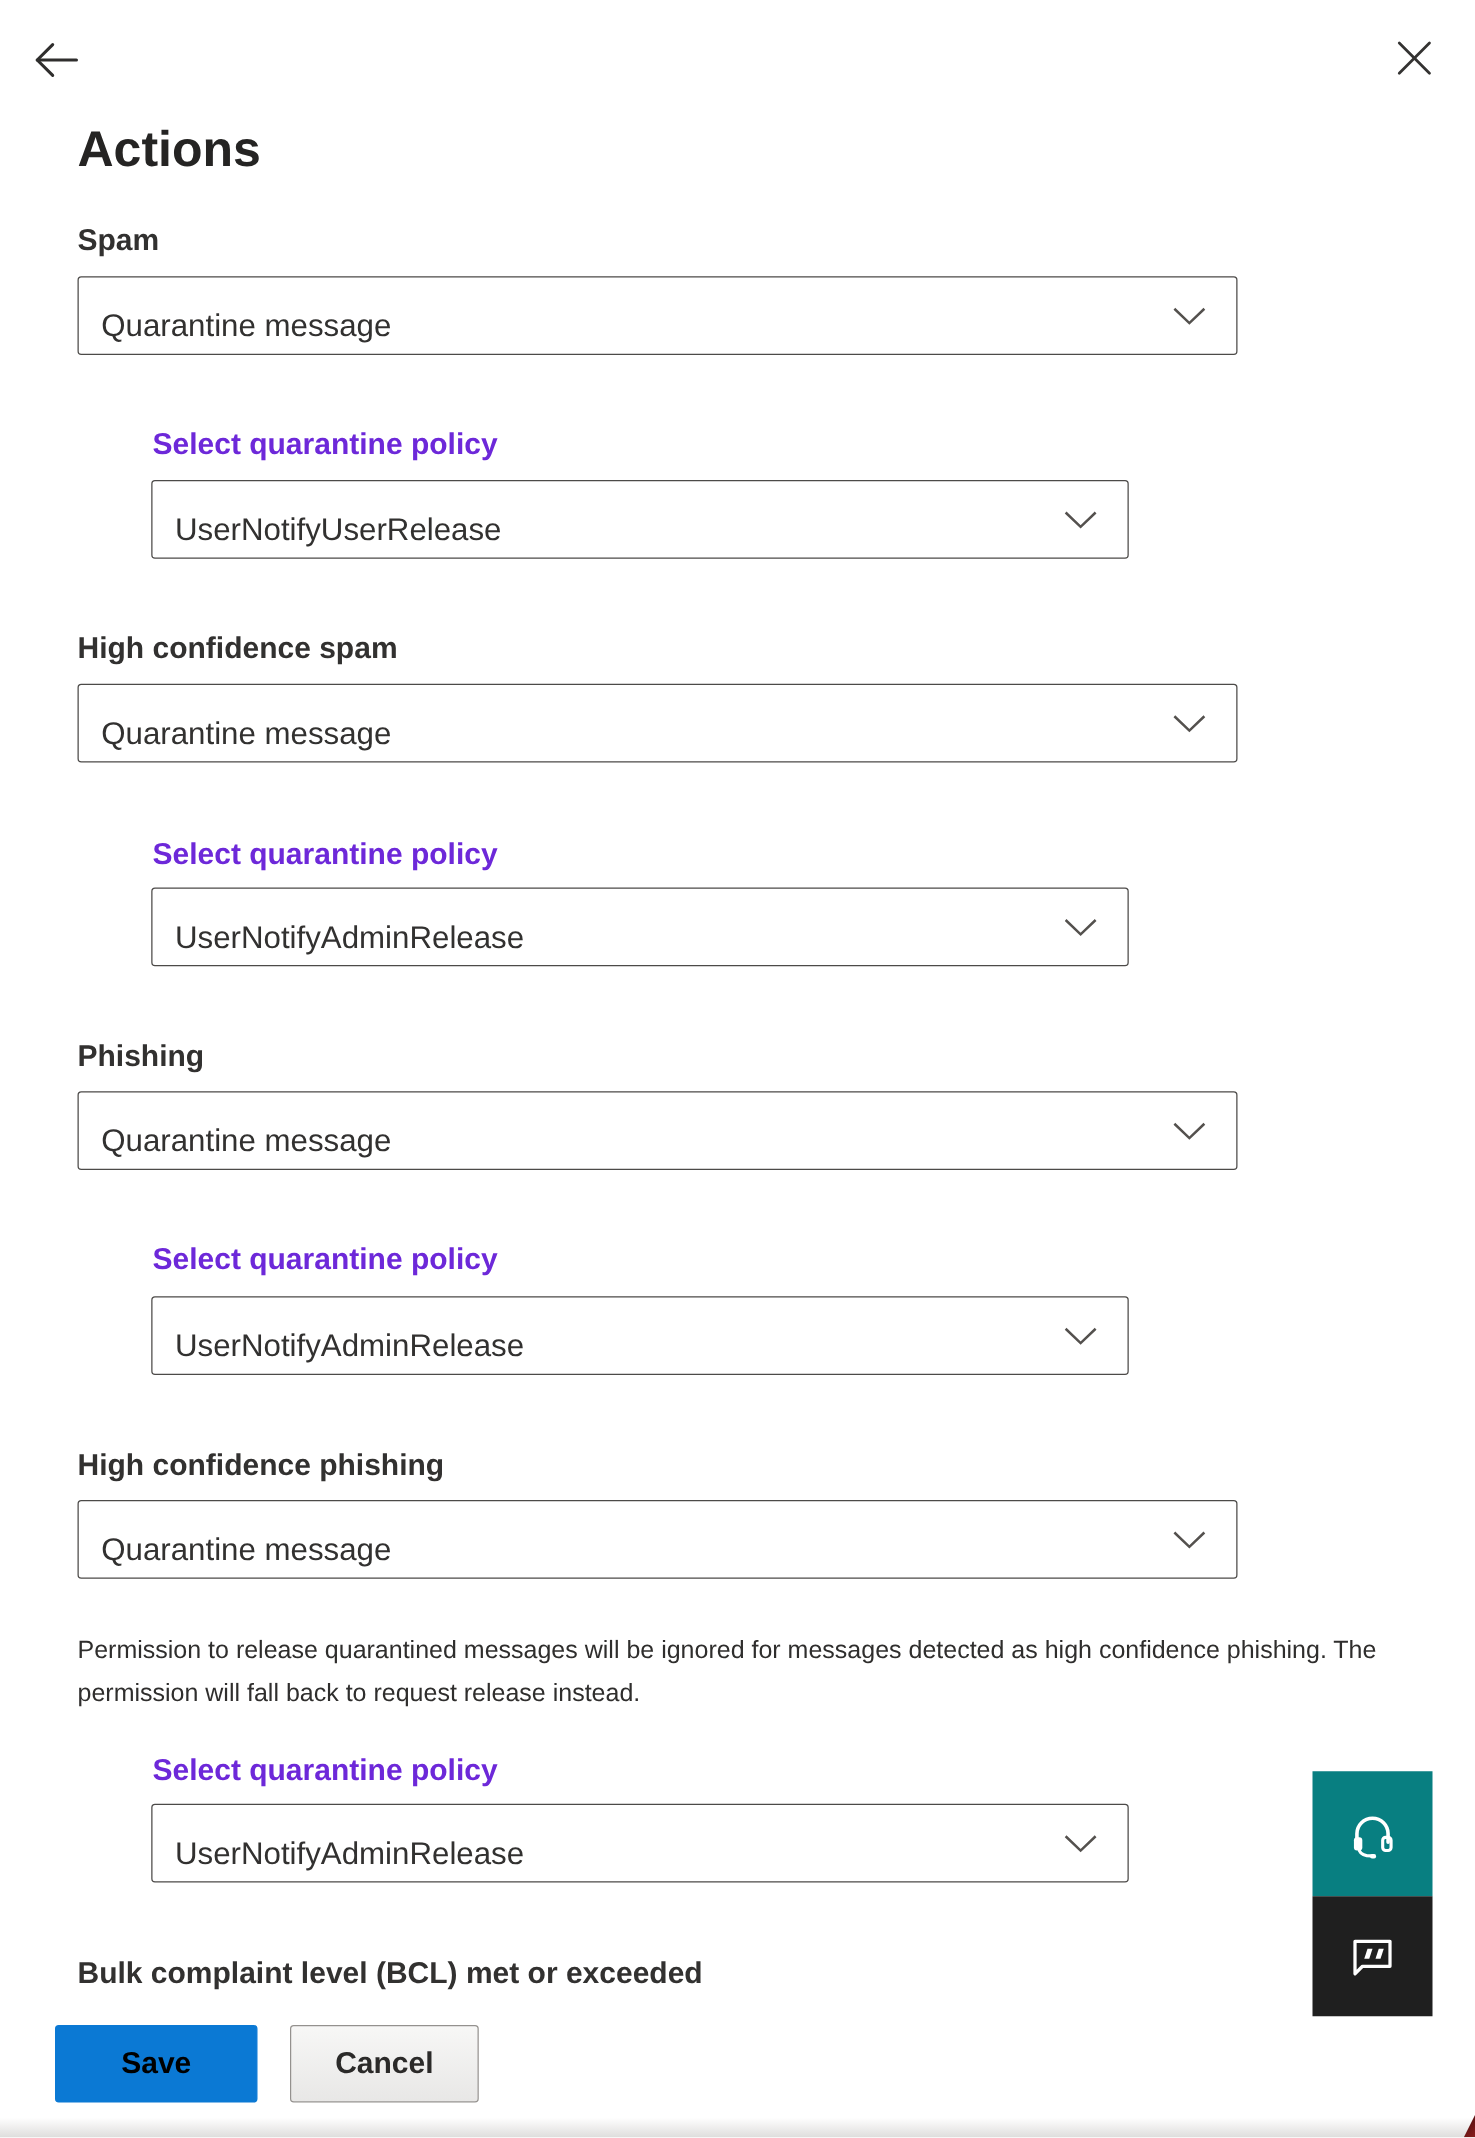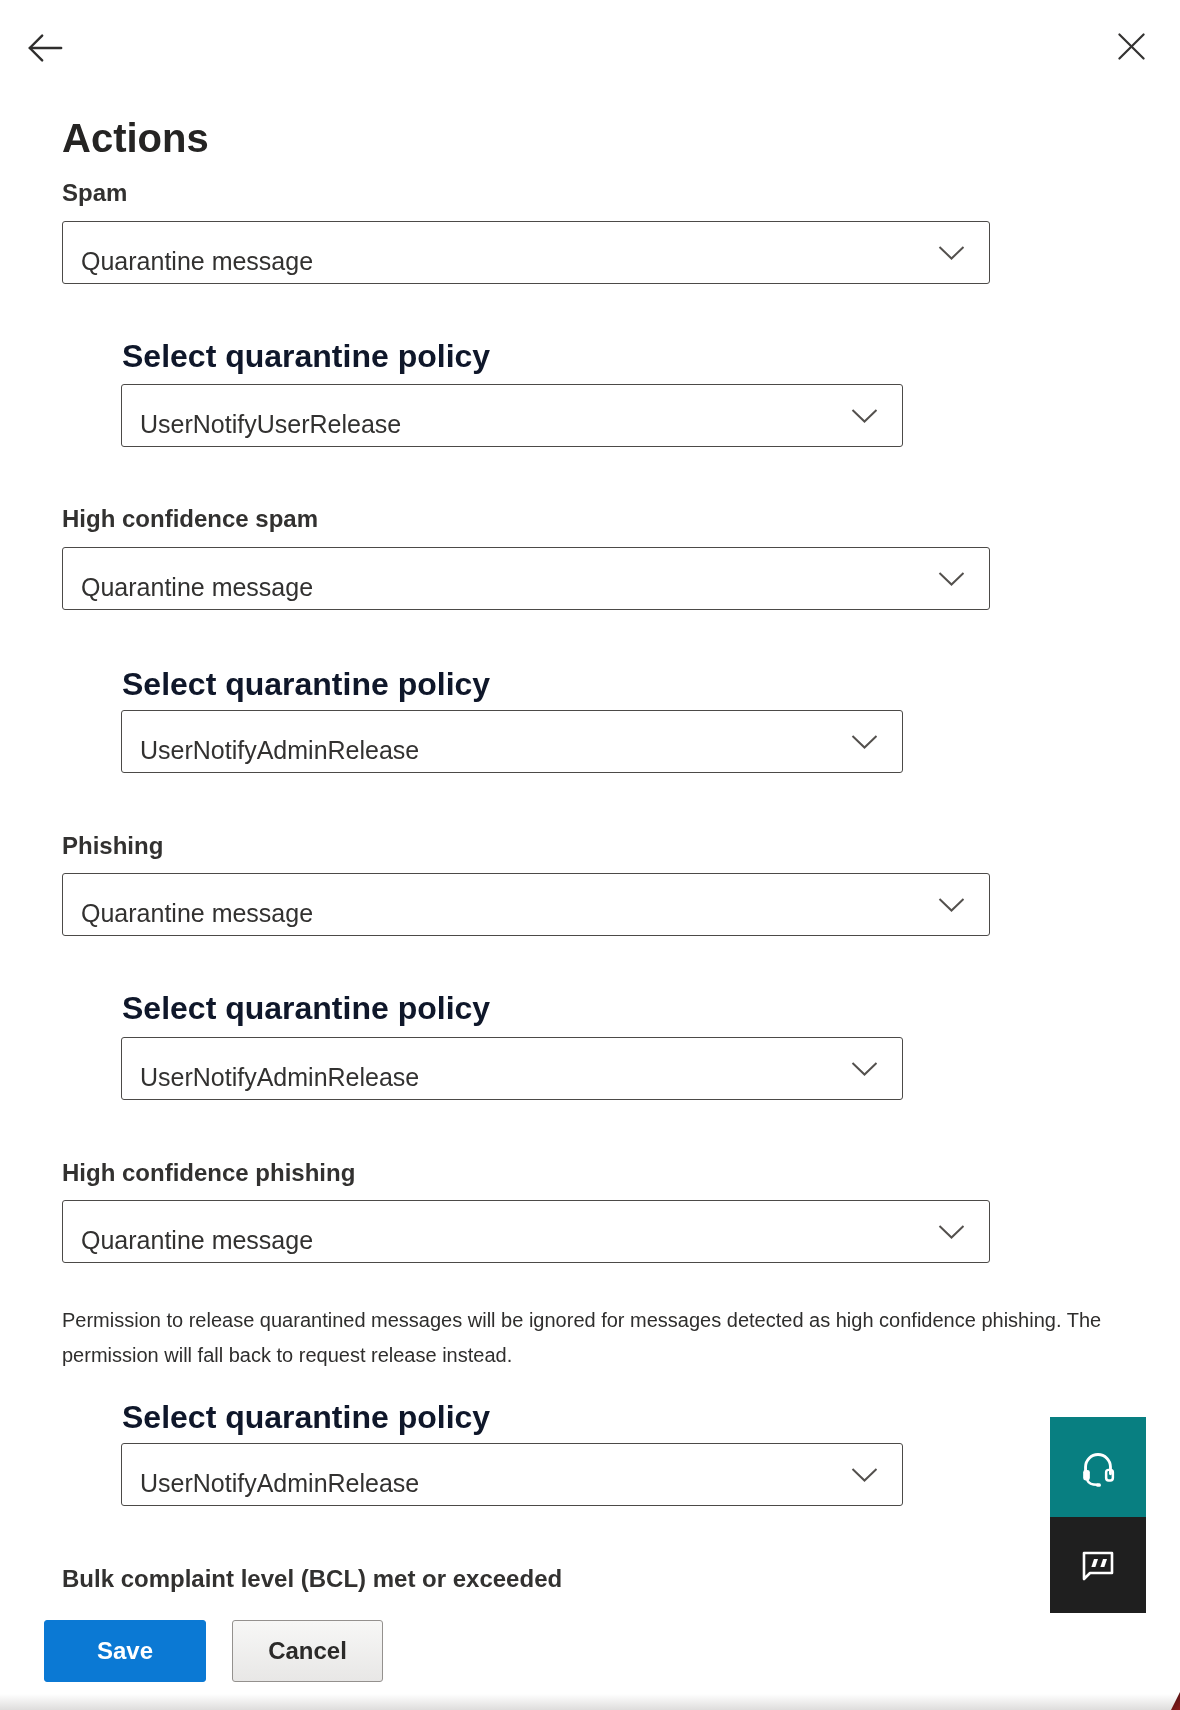--- a/index.html
+++ b/index.html
@@ -5,45 +5,45 @@
   html,body{margin:0;padding:0;}
   body{
     width:1180px;height:1710px;position:relative;overflow:hidden;
     background:#ffffff;color:#323130;
     font-family:"Liberation Sans", sans-serif;
   }
   .abs{position:absolute;}
   
   .icon-btn{position:absolute;background:transparent;border:none;padding:0;cursor:pointer;line-height:0;}
   
-  .page-title{left:62px;top:96px;font-size:40px;font-weight:700;color:#252423;line-height:48px;margin-top:18px;}
+  .page-title{left:62px;top:96px;font-size:40px;font-weight:700;color:#252423;line-height:48px;}
   
   .sec-label{left:62px;font-size:24px;font-weight:600;color:#323130;line-height:30px;}
-  .sub-label{left:122px;font-size:32px;font-weight:600;color:#0f172a;line-height:30px;}
+  .sub-label{left:122px;font-size:24px;font-weight:600;color:#6d28d9;line-height:30px;}
   
   .dropdown{
     position:absolute;height:63px;box-sizing:border-box;
     background:#ffffff;border:1.5px solid #4c4a48;border-radius:3px;
     display:flex;align-items:center;padding:17px 60px 0 18px;
     font-size:25px;color:#323130;cursor:pointer;
   }
   .dropdown.main{left:62px;width:928px;}
   .dropdown.sub{left:121px;width:782px;}
   .chev{position:absolute;right:24px;top:50%;transform:translateY(-50%);line-height:0;}
   .dd-value{white-space:nowrap;overflow:hidden;}
   
   .note{left:62px;top:1303px;width:1060px;font-size:20px;line-height:35px;color:#2f2e2d;}
   
   .bcl-clip{left:62px;top:1564px;width:900px;height:28px;overflow:hidden;}
   .bcl-clip span{font-size:24px;font-weight:600;color:#323130;line-height:30px;display:block;}
   
   .btn{position:absolute;top:1620px;height:62px;box-sizing:border-box;border-radius:3px;
        font-family:"Liberation Sans",sans-serif;font-size:24px;font-weight:600;cursor:pointer;
        display:flex;align-items:center;justify-content:center;}
-  .btn-save{left:44px;width:162px;background:#0b79d4;border:1px solid #0b79d4;color:#ffffff;}
+  .btn-save{left:44px;width:162px;background:#0b79d4;border:1px solid #0b79d4;color:#000000;}
   .btn-cancel{left:232px;width:151px;background:linear-gradient(#f7f7f6,#e8e7e6);border:1.5px solid #94918e;color:#2b2a29;}
   
   .side-btn{position:absolute;left:1050px;width:96px;border:none;padding:0;cursor:pointer;
             display:flex;align-items:center;justify-content:center;line-height:0;}
   .side-help{top:1417px;height:100px;background:#087f81;}
   .side-feedback{top:1517px;height:96px;background:#1f1f1f;}
   
   .bottom-fade{left:0;right:0;bottom:0;height:16px;
     background:linear-gradient(rgba(255,255,255,0),#dedddc);pointer-events:none;}
   .corner-artifact{right:0;bottom:0;width:9px;height:18px;

